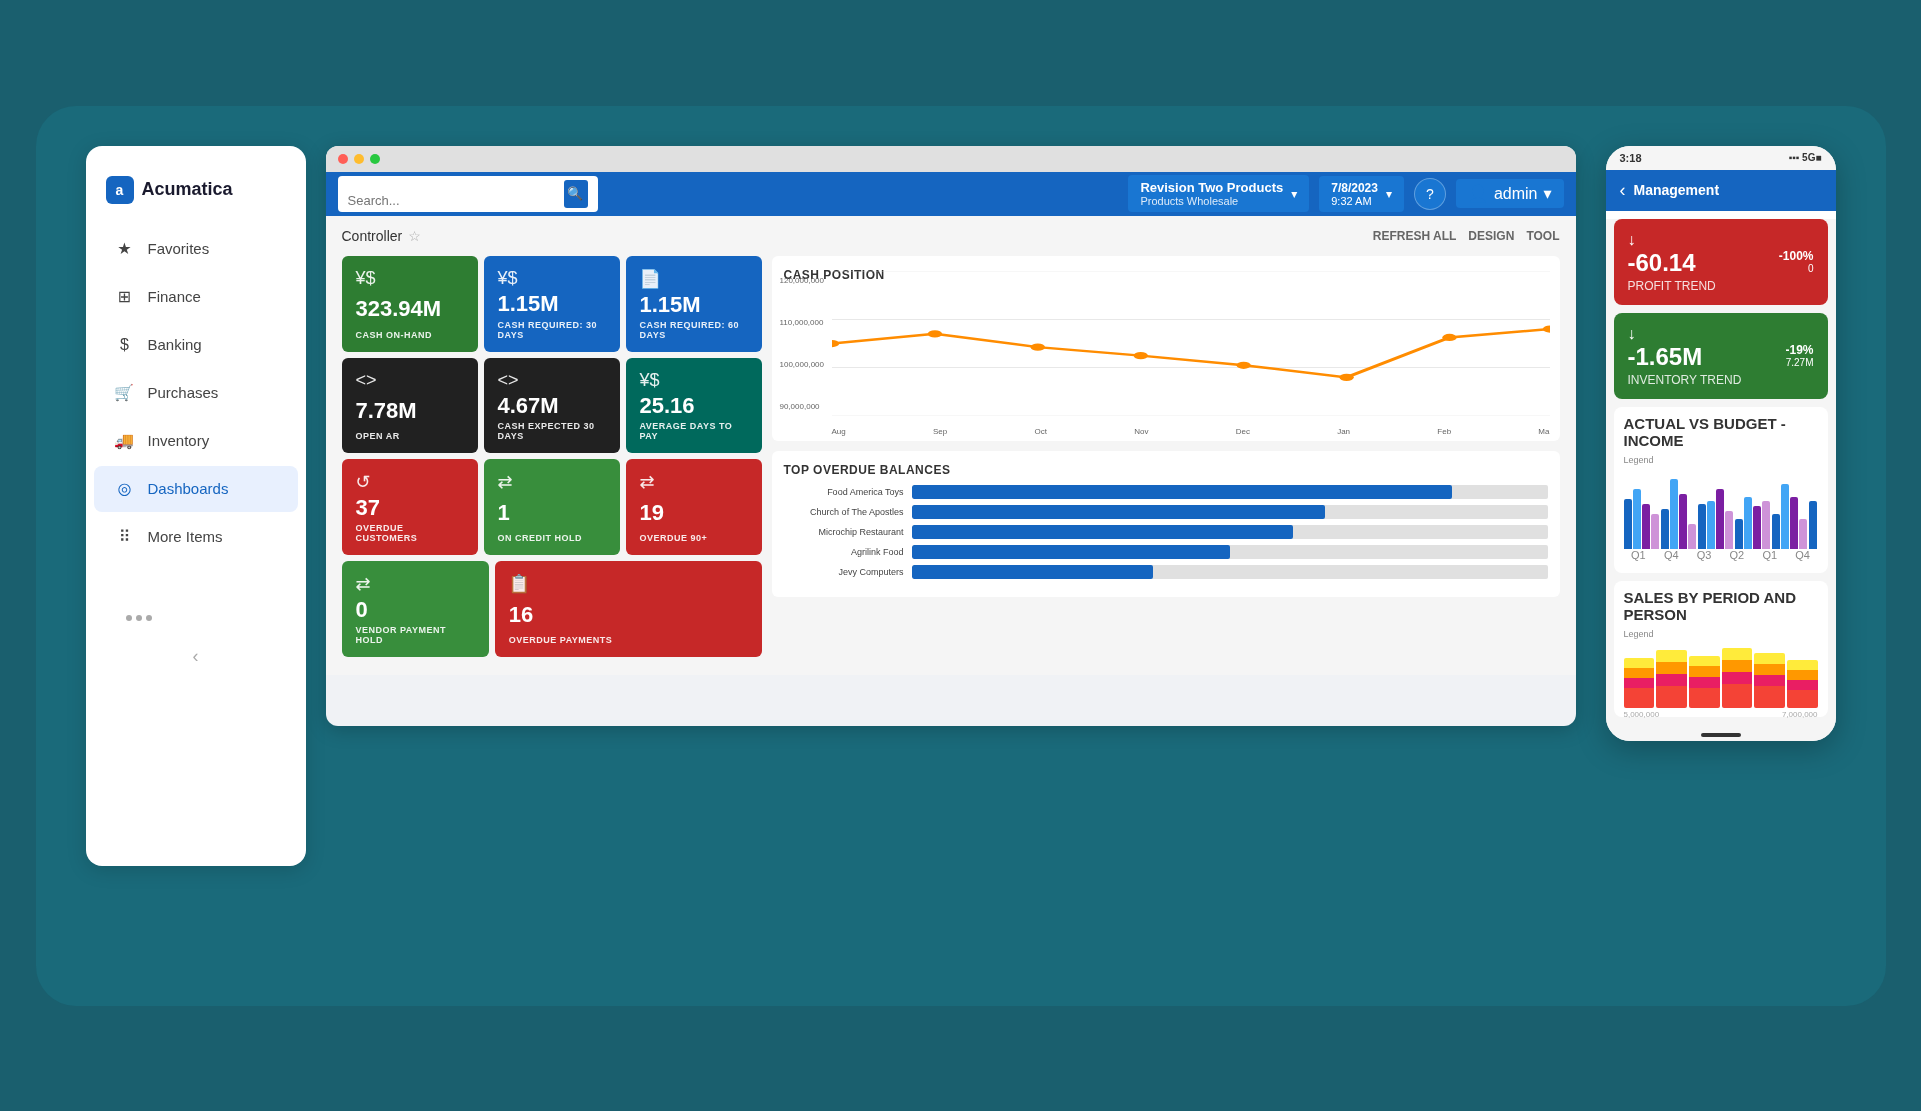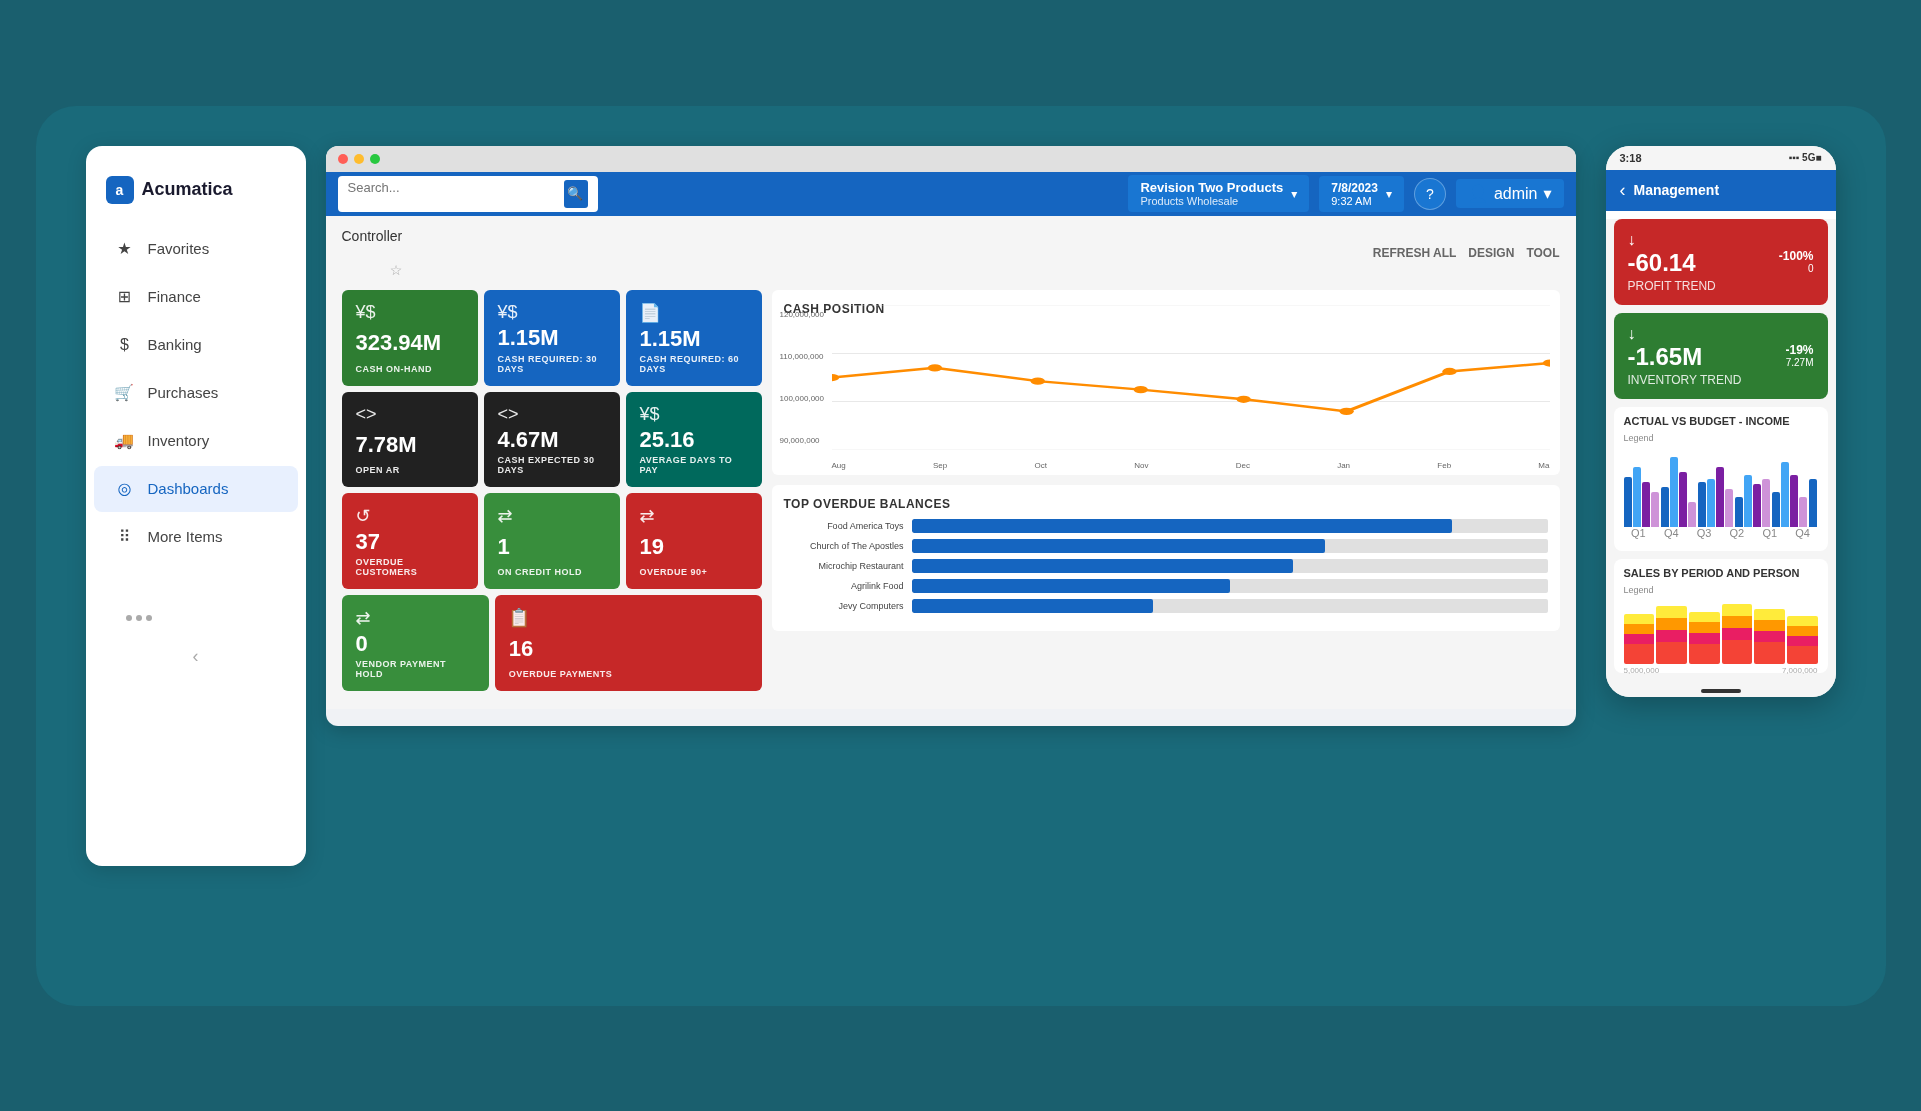--- a/index.html
+++ b/index.html
@@ -142,21 +142,21 @@
       align-items: center;
       padding: 0 12px;
       height: 44px;
       gap: 10px;
     }
 
     .search-box {
       background: white;
       border-radius: 4px;
       display: flex;
-      align-items: flex-start;
+      align-items: flex-end;
       padding: 4px 10px;
       gap: 14px;
       flex: 0 0 260px;
     }
 
     .search-box input {
       border: none;
       outline: none;
       font-size: 13px;
       color: #888;
@@ -246,26 +246,25 @@
 
     .content-header {
       display: flex;
       align-items: center;
       justify-content: space-between;
       margin-bottom: 12px;
     }
 
     .breadcrumb {
       display: flex;
-      align-items: flex-end;
-      gap: 18px;
+      align-items: flex-start;
+      gap: 6px;
       font-size: 14px;
       color: #333;
       font-weight: 500;
-      flex-direction: column;
     }
 
     .breadcrumb-star {
       color: #aaa;
       font-size: 14px;
     }
 
     .header-actions {
       display: flex;
       gap: 12px;
@@ -519,21 +518,21 @@
     }
 
     .phone-section {
       padding: 8px 10px 4px 10px;
       background: white;
       margin: 8px;
       border-radius: 8px;
     }
 
     .phone-section-title {
-      font-size: 11px;
+      font-size: 15px;
       font-weight: 700;
       color: #333;
       text-transform: uppercase;
       margin-bottom: 6px;
     }
 
     .phone-chart-placeholder {
       height: 100px;
       position: relative;
       overflow: hidden;

